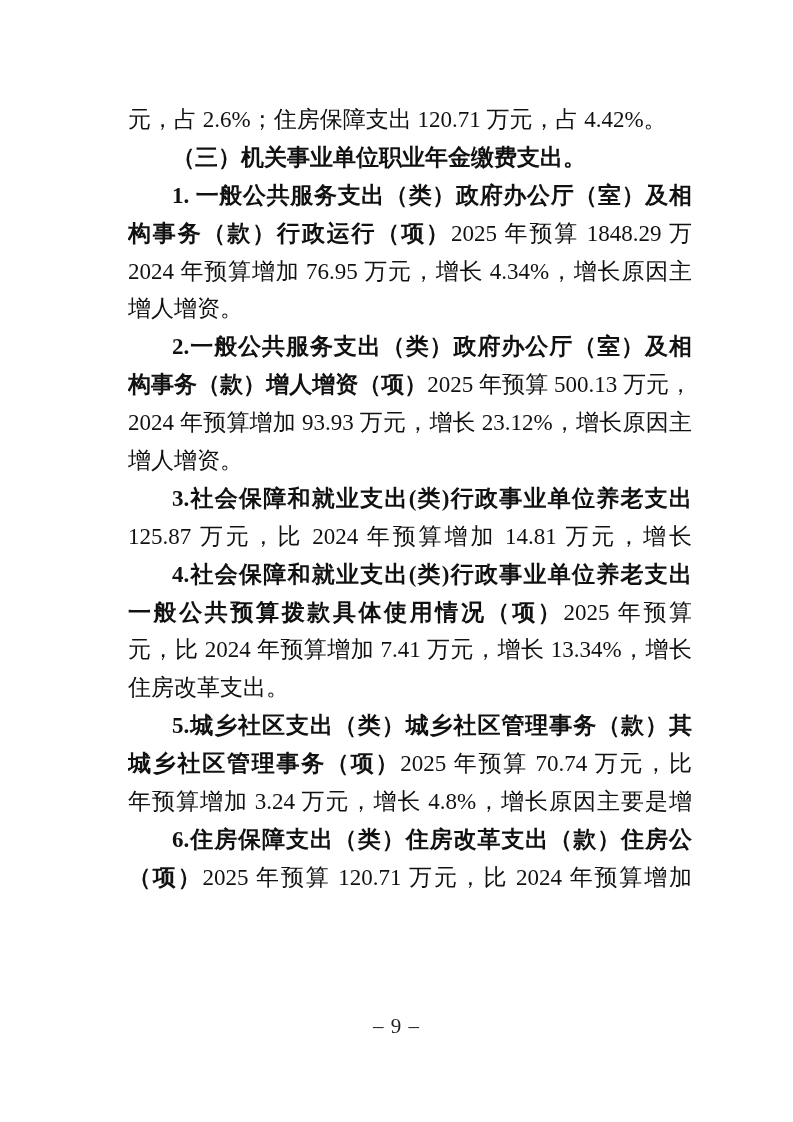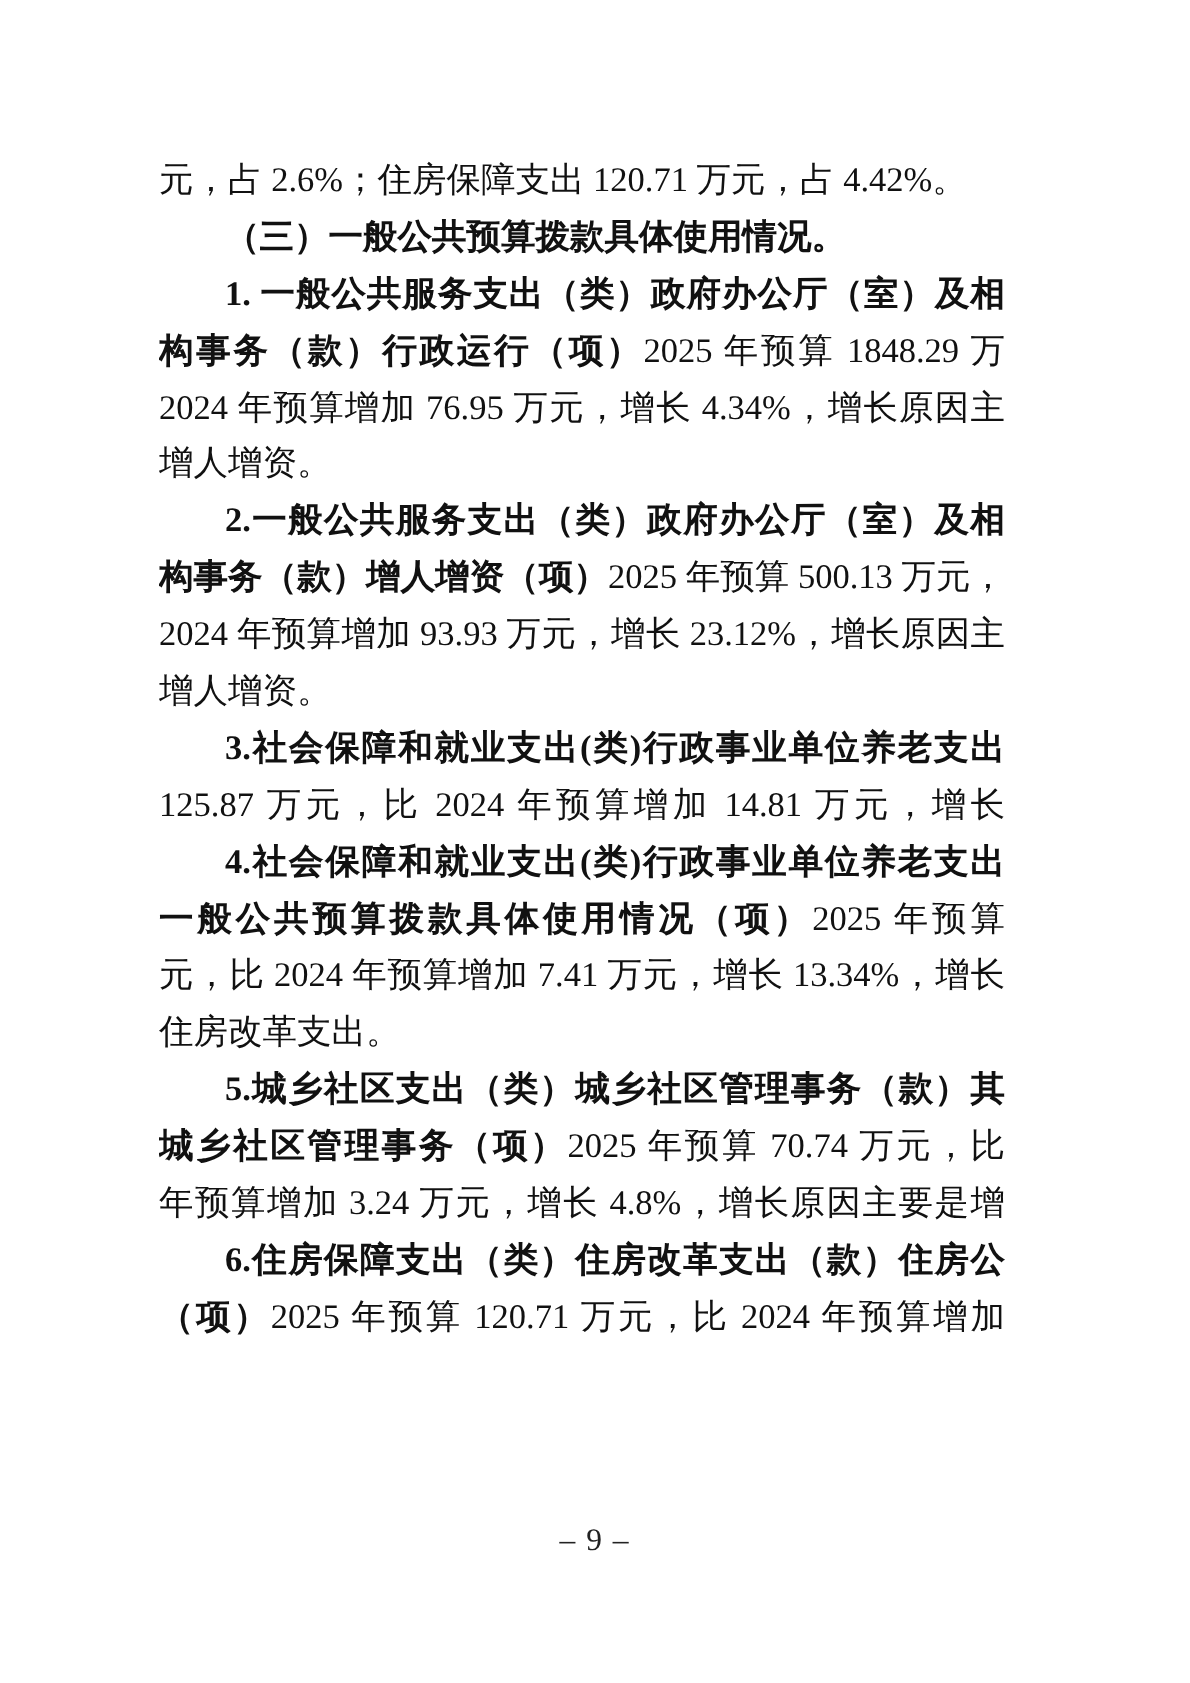--- a/index.html
+++ b/index.html
@@ -11,21 +11,21 @@
     position: relative;
     width: 793px;
     height: 1122px;
     background: #ffffff;
     overflow: hidden;
     font-family: "Liberation Serif", "DejaVu Serif", serif;
     color: #111111;
   }
   .textblock {
     position: absolute;
-    left: 106px;
+    left: 128px;
     top: 101px;
     width: 564px;
     font-size: 23px;
   }
   .para { margin: 0; padding: 0; }
   .line {
     height: 37.9px;
     line-height: 37.9px;
     overflow: hidden;
     text-align: justify;
@@ -58,21 +58,21 @@
 <body>
 
 <div class="page">
   <div class="textblock">
 
     <div class="para">
       <div class="line no-fill"><span class="seg-n">元，占 2.6%；住房保障支出 120.71 万元，占 4.42%。</span></div>
     </div>
 
     <div class="para">
-      <div class="line no-fill indent"><span class="seg-b">（三）一般公共预算拨款具体使用情况。</span></div>
+      <div class="line no-fill indent"><span class="seg-b">（三）机关事业单位职业年金缴费支出。</span></div>
     </div>
 
     <div class="para">
       <div class="line indent"><span class="seg-b">1. 一般公共服务支出（类）政府办公厅（室）及相关机</span></div>
       <div class="line"><span class="seg-b">构事务（款）行政运行（项）</span><span class="seg-n">2025 年预算 1848.29 万元，比</span></div>
       <div class="line"><span class="seg-n">2024 年预算增加 76.95 万元，增长 4.34%，增长原因主要是</span></div>
       <div class="line no-fill"><span class="seg-n">增人增资。</span></div>
     </div>
 
     <div class="para">

